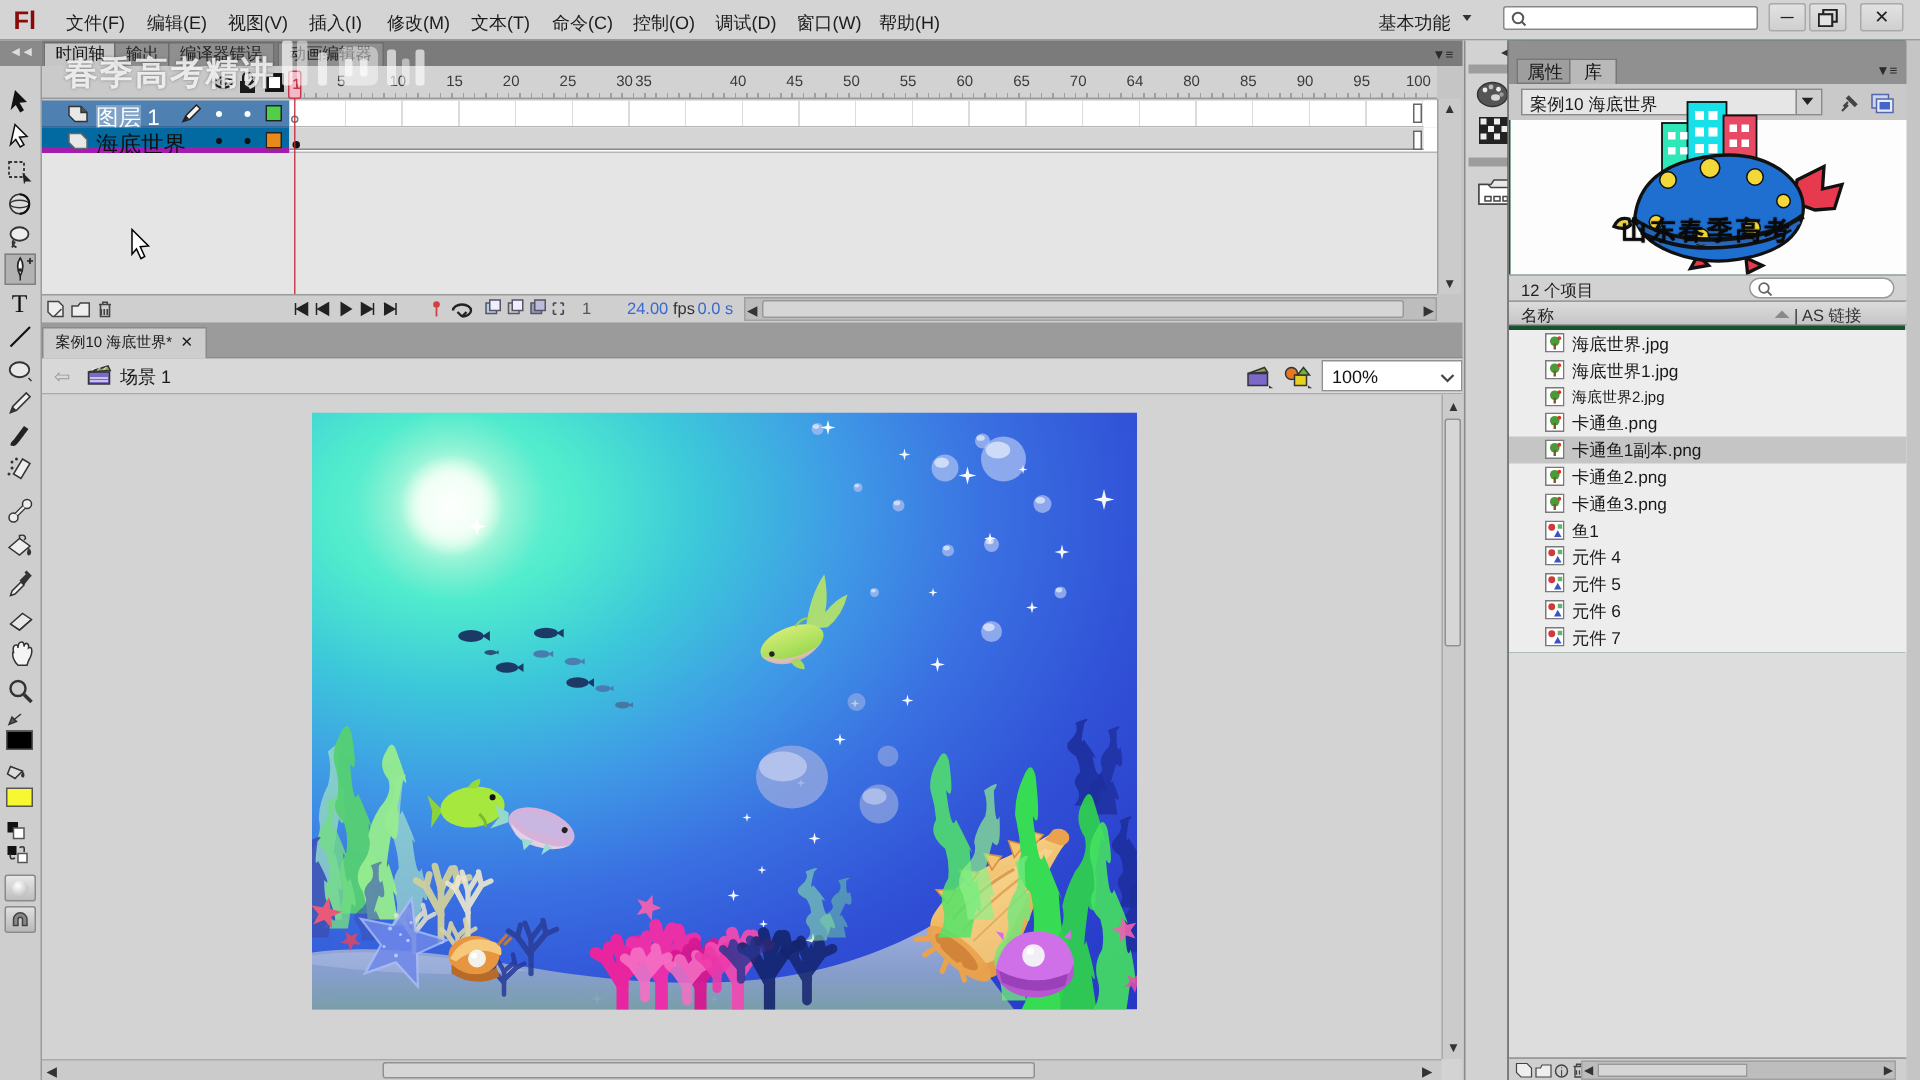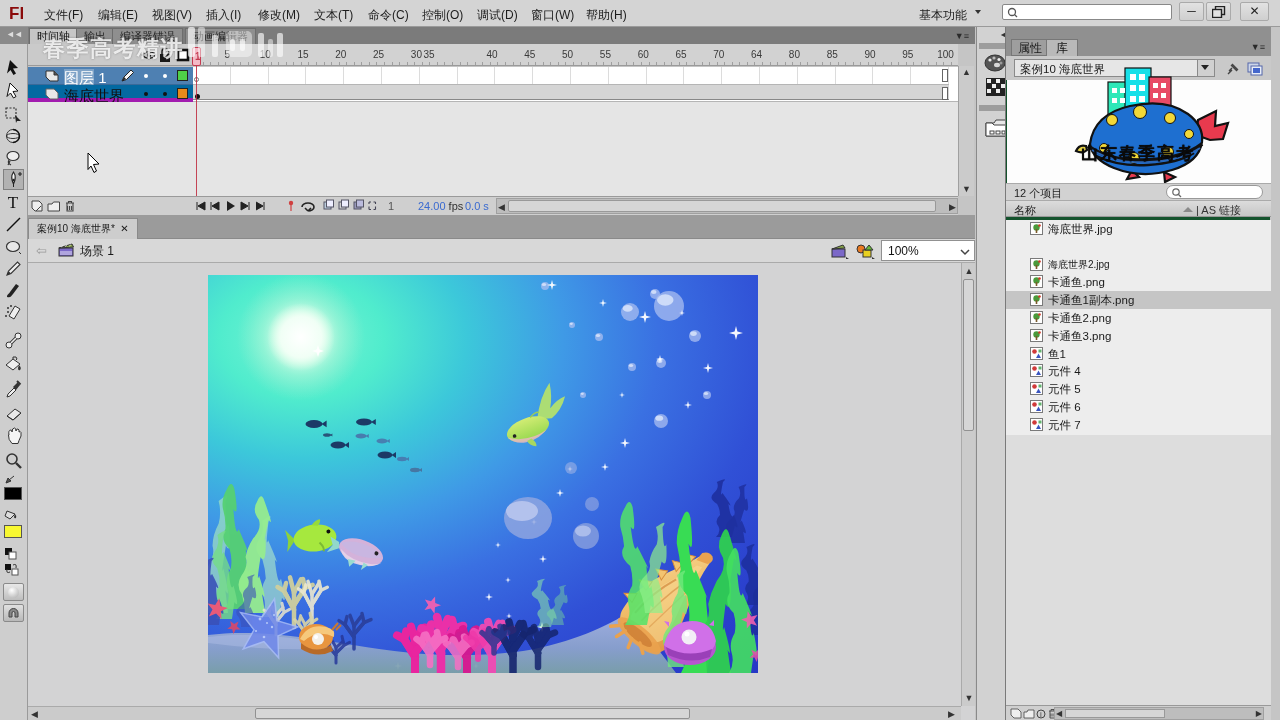--- a/index.html
+++ b/index.html
@@ -848,20 +848,29 @@
   <div id="liblist" class="abs" style="left:0;top:193px;width:265px;height:215px;background:#ededed">
       <div style="position:absolute;left:0;top:0.0px;width:214px;height:17.8px;font-size:11.5px;color:#1a1a1a">
         <svg width="13" height="13" style="position:absolute;left:24px;top:2px">
           <rect x="0.5" y="0.5" width="12" height="12" fill="#fff" stroke="#7a7a7a"></rect>
           <circle cx="6.5" cy="5.5" r="3.2" fill="#4a9a3a"></circle>
           <rect x="5.7" y="7" width="1.6" height="4" fill="#7a5a2a"></rect>
           <circle cx="9.5" cy="3.5" r="1.3" fill="#d03a2a"></circle>
         </svg>
         <span style="position:absolute;left:42px;top:2px">海底世界.jpg</span>
       </div>
+      <div style="position:absolute;left:0;top:17.8px;width:265px;height:17.8px;font-size:11.5px;color:#1a1a1a">
+        <svg width="13" height="13" style="position:absolute;left:24px;top:2px">
+          <rect x="0.5" y="0.5" width="12" height="12" fill="#fff" stroke="#7a7a7a"></rect>
+          <circle cx="6.5" cy="5.5" r="3.2" fill="#4a9a3a"></circle>
+          <rect x="5.7" y="7" width="1.6" height="4" fill="#7a5a2a"></rect>
+          <circle cx="9.5" cy="3.5" r="1.3" fill="#d03a2a"></circle>
+        </svg>
+        <span style="position:absolute;left:42px;top:2px">海底世界1.jpg</span>
+      </div>
       <div style="position:absolute;left:0;top:35.6px;width:227px;height:17.8px;font-size:10px;color:#1a1a1a">
         <svg width="13" height="13" style="position:absolute;left:24px;top:2px">
           <rect x="0.5" y="0.5" width="12" height="12" fill="#fff" stroke="#7a7a7a"></rect>
           <circle cx="6.5" cy="5.5" r="3.2" fill="#4a9a3a"></circle>
           <rect x="5.7" y="7" width="1.6" height="4" fill="#7a5a2a"></rect>
           <circle cx="9.5" cy="3.5" r="1.3" fill="#d03a2a"></circle>
         </svg>
         <span style="position:absolute;left:42px;top:2px">海底世界2.jpg</span>
       </div>
       <div style="position:absolute;left:0;top:53.4px;width:265px;height:17.8px;font-size:11.5px;color:#1a1a1a">

